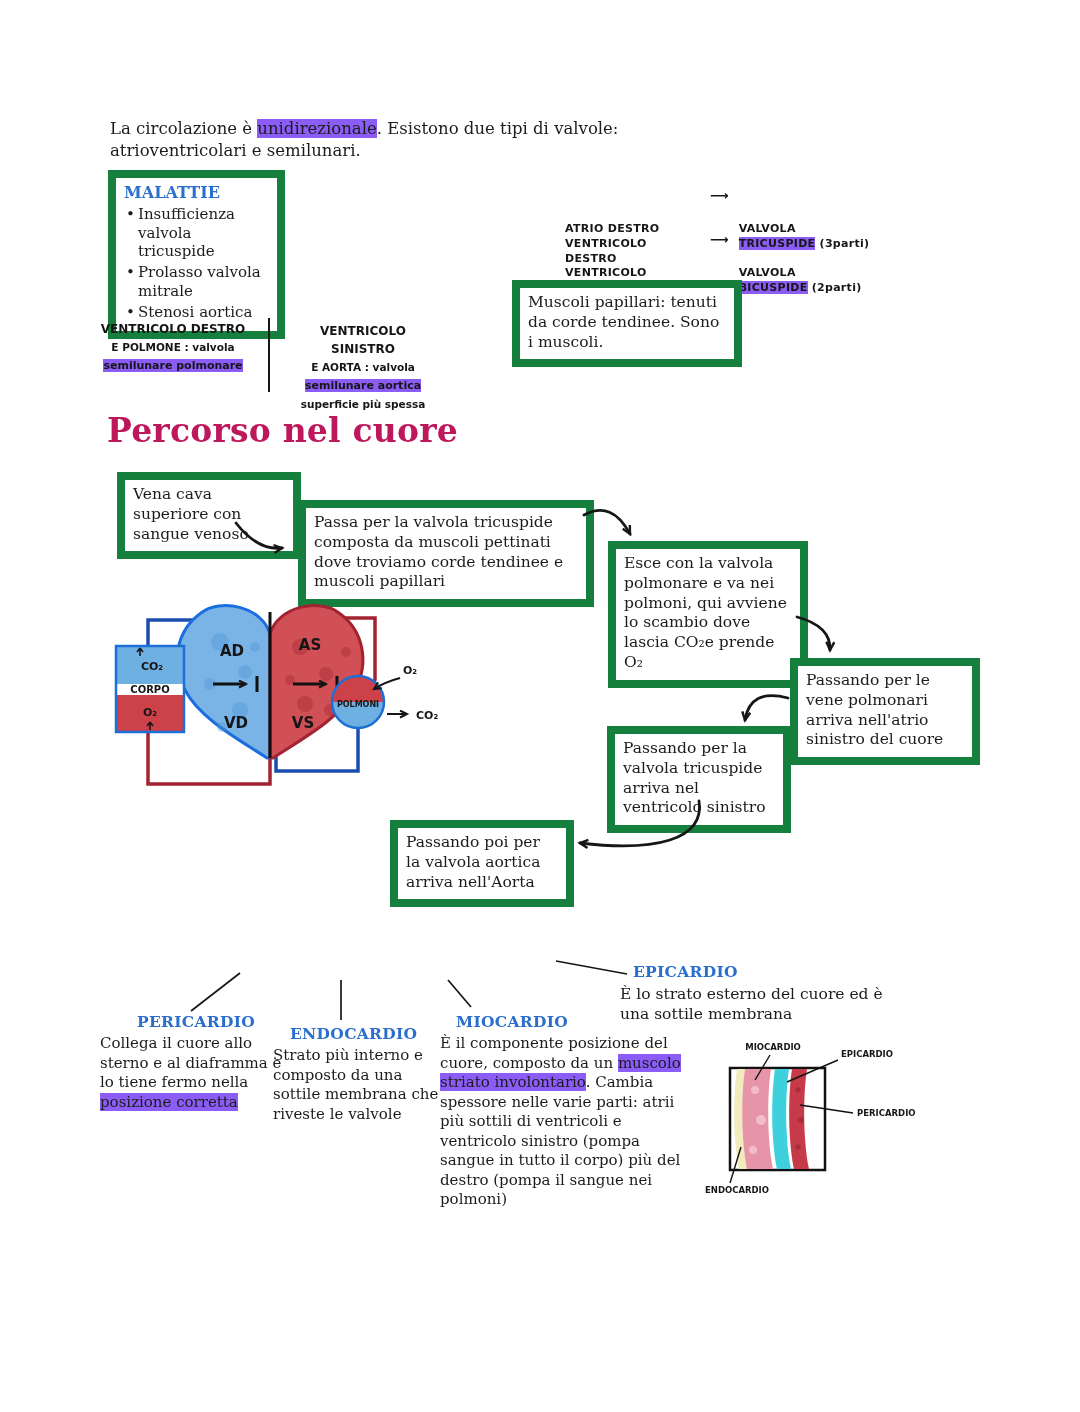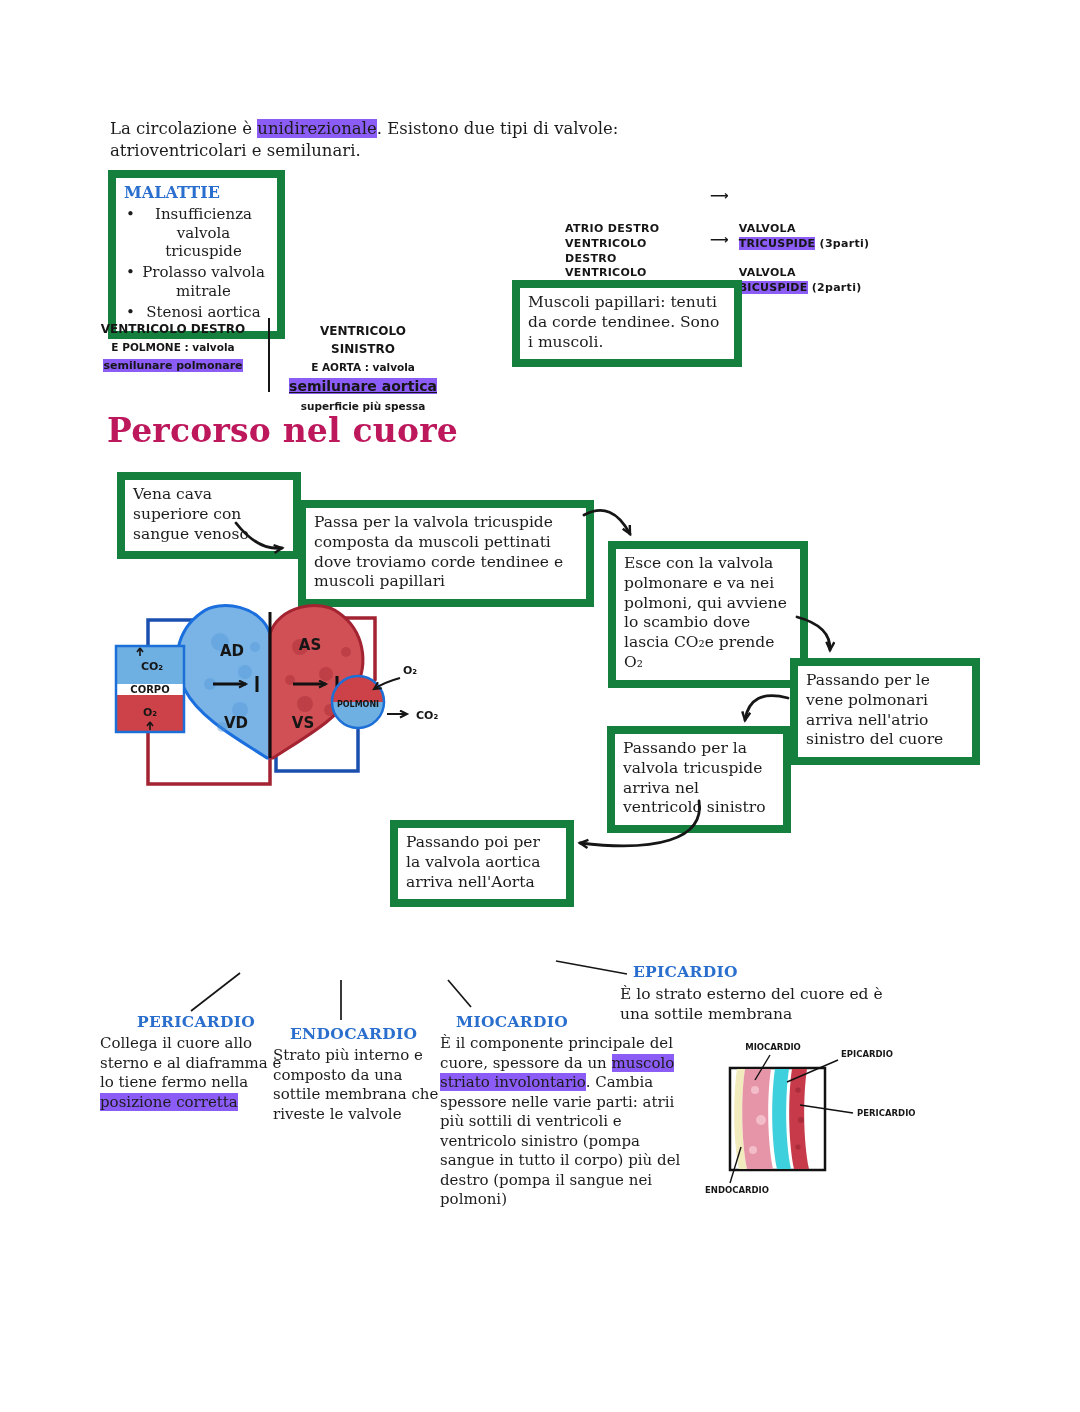--- a/index.html
+++ b/index.html
@@ -5,21 +5,21 @@
   html,body { margin:0; padding:0; background:#ffffff; }
   .page { position:relative; width:1080px; height:1412px; background:#ffffff; overflow:hidden;
           font-family:"DejaVu Serif", serif; color:#1c1c1c; }
   .abs { position:absolute; }
   .typed { font-size:16.5px; line-height:1.33; }
   .hl { background:#8b5cf6; }
   .heading { color:#be185d; font-weight:700; letter-spacing:0.2px; line-height:1.05; }
   .box { position:absolute; border:8px solid #15803d; background:#fff; padding:5px 8px 7px;
          font-size:15.5px; line-height:1.28; }
   .box-title { color:#2b6fce; font-weight:700; font-size:16px; margin-bottom:2px; }
-  .bullets div { padding-left:14px; position:relative; font-size:15px; line-height:1.22; margin-bottom:3px;text-align:center; }
+  .bullets div { padding-left:14px; position:relative; font-size:15px; line-height:1.22; margin-bottom:3px; }
   .bullets div::before { content:"•"; position:absolute; left:2px; }
   .hand { font-family:"DejaVu Sans", sans-serif; font-weight:700; color:#161616; }
   .vrow { position:absolute; display:flex; gap:10px; align-items:flex-start; }
   .vcol { font-size:11px; line-height:1.35; letter-spacing:0.3px;margin-top:36px; }
   .varrow { font-size:13px; margin-top:2px; }
   .seclabel { position:absolute; color:#2b6fce; font-weight:700; font-size:15.5px; letter-spacing:0.3px; }
   .sectext { position:absolute; font-size:15px; line-height:1.3; }
   .divider-v { position:absolute; width:2px; background:#161616; }
   svg text { font-family:"DejaVu Sans", sans-serif; font-weight:700; fill:#161616; }
   .overlay { position:absolute; left:0; top:0; pointer-events:none; }
@@ -71,21 +71,21 @@
 
   <div class="abs hand" style="left:98px; top:320px; width:150px; text-align:center; font-size:12px; line-height:1.5;">
     <span>VENTRICOLO DESTRO</span><br>
     <span style="font-size:10.5px;">E POLMONE : valvola</span><br>
     <span class="hl" style="font-size:11px;">semilunare polmonare</span>
   </div>
   <div class="divider-v" style="left:268px; top:318px; height:74px;"></div>
   <div class="abs hand" style="left:288px; top:322px; width:150px; text-align:center; font-size:12px; line-height:1.5;">
     <span>VENTRICOLO SINISTRO</span><br>
     <span style="font-size:10.5px;">E AORTA : valvola</span><br>
-    <span class="hl" style="font-size:14px;text-decoration:underline;">semilunare aortica</span><br>
+    <span class="hl" style="font-size:11px;">semilunare aortica</span><br>
     <span style="font-size:10.5px;">superficie più spessa</span>
   </div>
 
   <h1 class="abs heading" style="left:107px; top:414px; font-size:33px; margin:0;">Percorso nel cuore</h1>
 
   <div class="box" style="left:117px; top:472px; width:152px;">
     <span>Vena cava superiore con sangue venoso</span>
   </div>
   <div class="box" style="left:298px; top:500px; width:264px;">
     <span>Passa per la valvola tricuspide composta da muscoli pettinati dove troviamo corde tendinee e muscoli papillari</span>
@@ -171,21 +171,21 @@
   <div class="seclabel" style="left:137px; top:1012px;">PERICARDIO</div>
   <div class="sectext" style="left:100px; top:1034px; width:188px;">
     <span>Collega il cuore allo sterno e al diaframma e lo tiene fermo nella </span><span class="hl">posizione corretta</span>
   </div>
 
   <div class="seclabel" style="left:290px; top:1024px;">ENDOCARDIO</div>
   <div class="sectext" style="left:273px; top:1046px; width:172px;">Strato più interno e composto da una sottile membrana che riveste le valvole</div>
 
   <div class="seclabel" style="left:456px; top:1012px;">MIOCARDIO</div>
   <div class="sectext" style="left:440px; top:1034px; width:242px;">
-    <span>È il componente principale del cuore, spessore da un </span><span class="hl">muscolo striato involontario</span><span>. Cambia spessore nelle varie parti: atrii più sottili di ventricoli e ventricolo sinistro (pompa sangue in tutto il corpo) più del destro (pompa il sangue nei polmoni)</span>
+    <span>È il componente posizione del cuore, composto da un </span><span class="hl">muscolo striato involontario</span><span>. Cambia spessore nelle varie parti: atrii più sottili di ventricoli e ventricolo sinistro (pompa sangue in tutto il corpo) più del destro (pompa il sangue nei polmoni)</span>
   </div>
 
   <div class="seclabel" style="left:633px; top:962px;">EPICARDIO</div>
   <div class="sectext" style="left:620px; top:984px; width:266px; font-size:15.5px;">È lo strato esterno del cuore ed è una sottile membrana</div>
 
   <svg class="abs" style="left:695px; top:1035px;" width="300" height="170" viewBox="0 0 300 170">
     <rect x="35" y="33" width="95" height="102" fill="#ffffff" stroke="#111111" stroke-width="2.5"></rect>
     <path d="M42,34 C38,60 38,105 44,134 L52,134 C46,105 46,60 50,34 Z" fill="#f2ebbd"></path>
     <path d="M50,34 C46,60 46,105 52,134 L78,134 C72,105 72,60 76,34 Z" fill="#e695a8"></path>
     <g fill="#f3bcc9">

